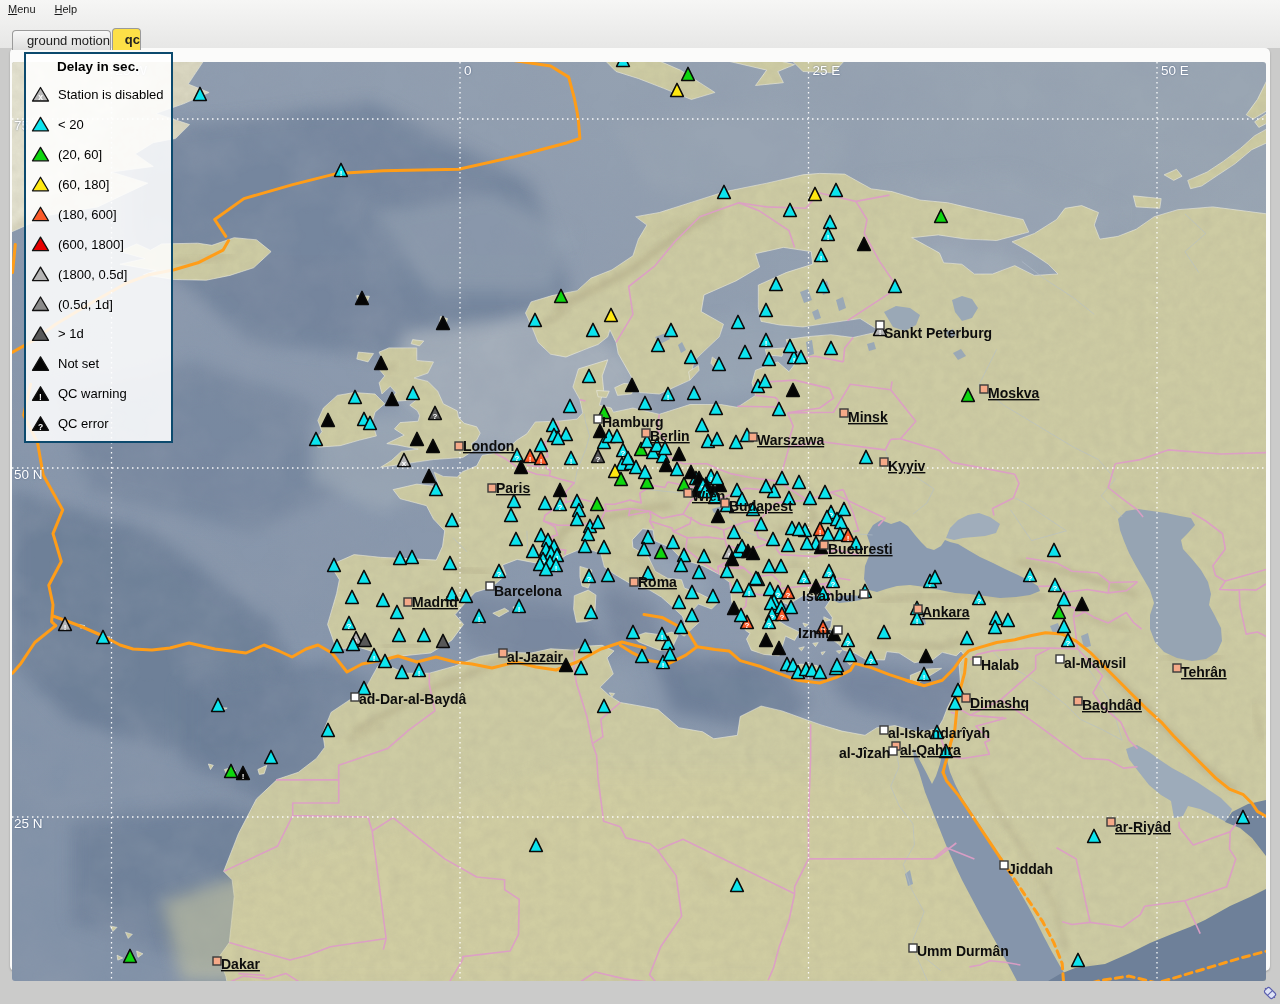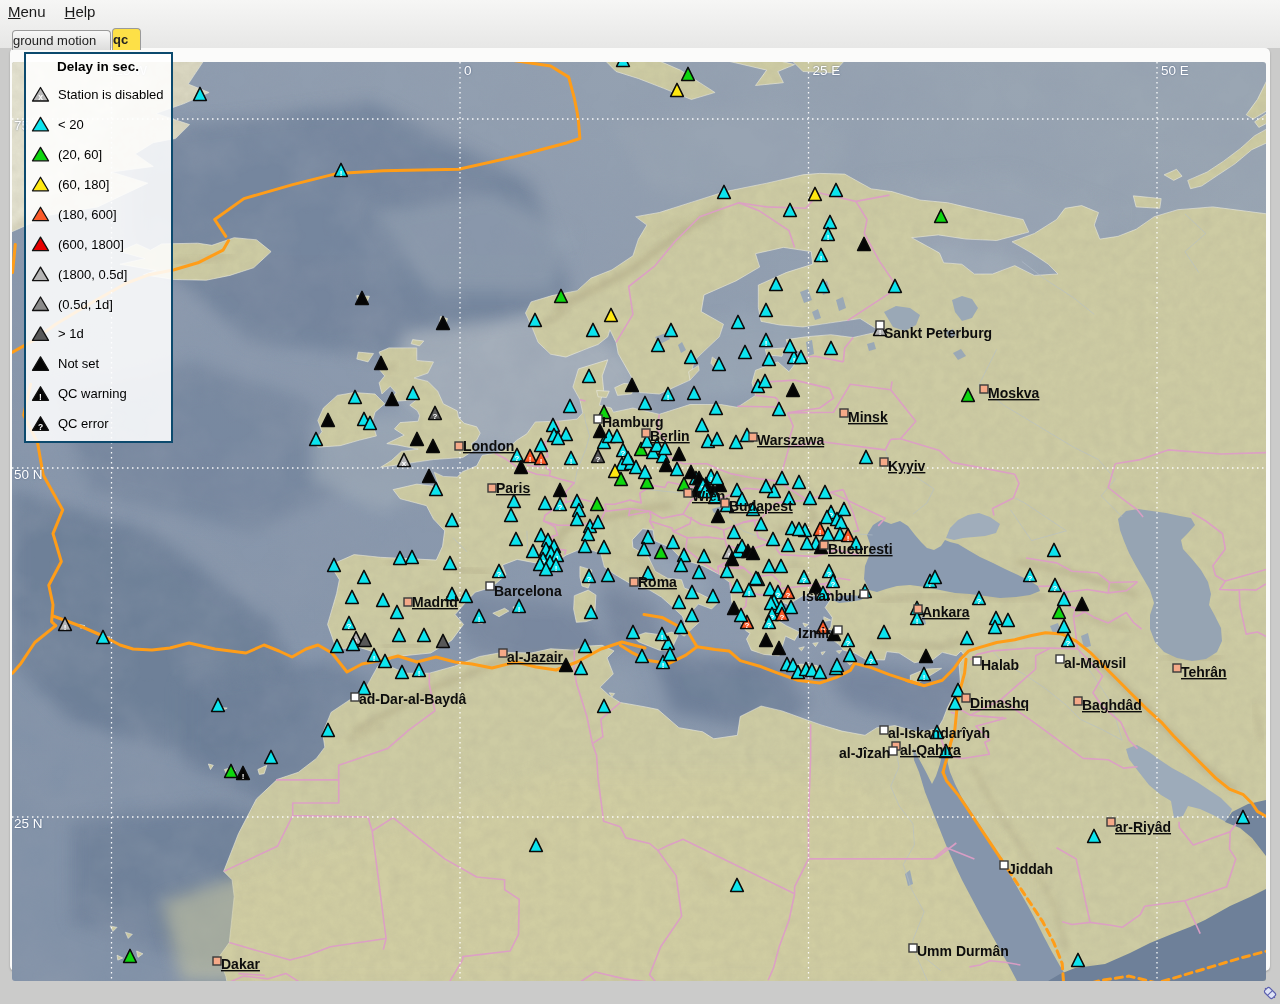--- a/index.html
+++ b/index.html
@@ -1,21 +1,21 @@
 <!DOCTYPE html>
 <html><head><meta charset="utf-8"><style>
 html,body{margin:0;padding:0;width:1280px;height:1004px;overflow:hidden;
  font-family:"Liberation Sans",sans-serif;background:#cbcbca;}
 #hdr{position:absolute;left:0;top:0;width:1280px;height:48px;
  background:linear-gradient(#f6f6f5,#e7e7e6);}
-#menu{position:absolute;left:8px;top:3px;font-size:15px;color:#1a1a1a;}
+#menu{position:absolute;left:8px;top:3px;font-size:11px;color:#1a1a1a;}
 #menu span{margin-right:19px;}
 #menu u{text-decoration:underline;}
 .tab{position:absolute;top:30px;height:19px;border:1px solid #9a9a9a;border-bottom:none;
- border-radius:4px 4px 0 0;font-size:13px;color:#222;text-align:left;
+ border-radius:4px 4px 0 0;font-size:13px;color:#222;text-align:right;
  background:linear-gradient(#f8f8f8,#dddddc);line-height:19px;}
 #tab1{left:12px;width:97px;}
 #tab2{left:112px;top:28px;height:21px;width:27px;background:#fde047;line-height:21px;font-weight:bold;}
 #pane{position:absolute;left:10px;top:48px;width:1260px;height:923px;background:#fbfbfa;
  border-radius:5px;box-shadow:0 1px 2px rgba(0,0,0,0.25);}
 #mapwrap{position:absolute;left:12px;top:50px;width:1254px;height:919px;overflow:hidden;
  border-radius:3px;margin-top:12px;}
 #legend{position:absolute;left:24px;top:52px;width:145px;height:387px;
  background:rgba(255,255,255,0.87);border:2px solid #0c4a6e;}
 #plug{position:absolute;left:1262px;top:985px;}

